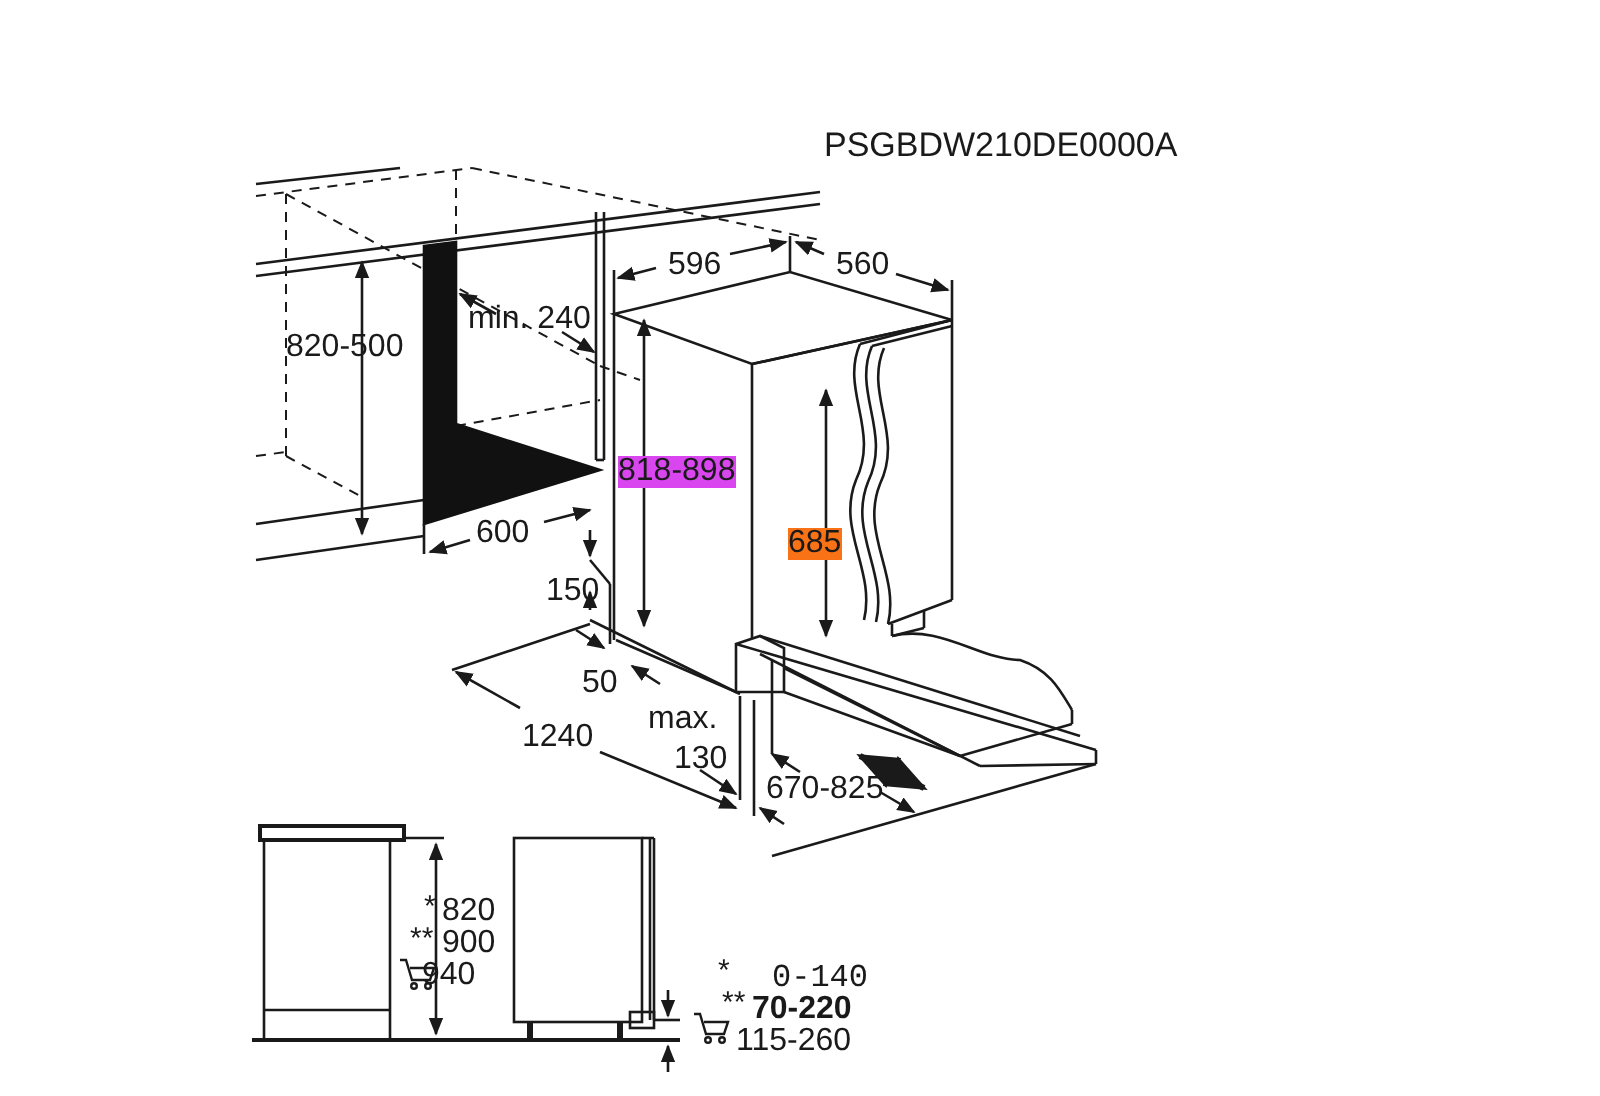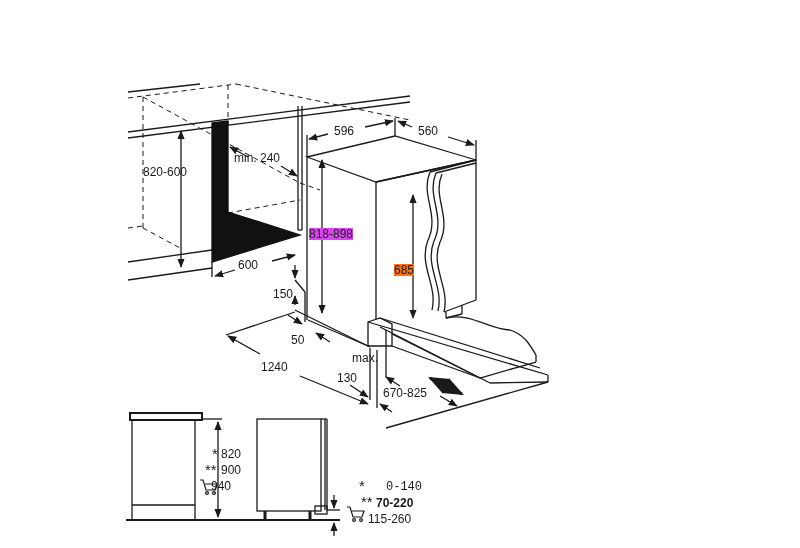--- a/index.html
+++ b/index.html
@@ -1,19 +1,19 @@
 <!DOCTYPE html>
 <html><head>
 <meta charset="utf-8">
 <style>
   html, body { margin: 0; padding: 0; background: #ffffff; }
   body { width: 800px; height: 548px; position: relative; overflow: hidden; font-family: "Liberation Sans", sans-serif; }
   #stage { position: absolute; left: 0; top: 0; width: 800px; height: 548px; }
   .lbl { position: absolute; font-family: "Liberation Sans", sans-serif; color: #1a1a1a; white-space: nowrap; line-height: 1; }
-  .fs16 { font-size: 12px; }
+  .fs16 { font-size: 16px; }
   .fs15 { font-size: 15px; }
   .title { font-size: 17px; }
 </style>
 </head>
 <body>
 
 <div id="stage">
 
   <svg width="800" height="548" viewBox="0 0 800 548" xmlns="http://www.w3.org/2000/svg">
     <defs>
@@ -157,34 +157,35 @@
         <circle cx="14" cy="13" r="1.4"></circle>
     </g>
     <g stroke="#1a1a1a" fill="none" stroke-width="1.2" transform="translate(347,507)">
       <path d="M0,0 L3,0 L6,10 L15,10 L17,4 L5,4"></path>
       <circle cx="7" cy="13" r="1.4"></circle>
         <circle cx="14" cy="13" r="1.4"></circle>
     </g>
   </svg>
 
   
-
-  <span class="lbl fs16" style="left:143px;top:166px;">820-600</span>
+  <span class="lbl title" style="left:412px;top:64px;">PSGBDW210DE0000A</span>
+
+  <span class="lbl fs16" style="left:143px;top:166px;">820-500</span>
   <span class="lbl fs16" style="left:234px;top:152px;">min. 240</span>
   <span class="lbl fs16" style="left:238px;top:259px;text-align:right;">600</span>
 
   <span class="lbl fs16" style="left:334px;top:125px;">596</span>
   <span class="lbl fs16" style="left:418px;top:125px;">560</span>
   <span class="lbl fs16" style="left:309px;top:228px;background:#d946ef;">818-898</span>
   <span class="lbl fs16" style="left:394px;top:264px;background:#f97316;">685</span>
 
   <span class="lbl fs16" style="left:273px;top:288px;">150</span>
   <span class="lbl fs16" style="left:291px;top:334px;">50</span>
   <span class="lbl fs16" style="left:261px;top:361px;text-align:center;">1240</span>
-  <span class="lbl fs16" style="left:352px;top:352px;">max.</span>
+  <span class="lbl fs16" style="left:324px;top:352px;">max.</span>
   <span class="lbl fs16" style="left:337px;top:372px;">130</span>
   <span class="lbl fs16" style="left:383px;top:387px;">670-825</span>
 
   
   <span class="lbl fs15" style="left:212px;top:446px;">*</span>
   <span class="lbl fs16" style="left:221px;top:448px;">820</span>
   <span class="lbl fs15" style="left:205px;top:462px;">**</span>
   <span class="lbl fs16" style="left:221px;top:464px;">900</span>
   <span class="lbl fs16" style="left:211px;top:480px;">940</span>
 

